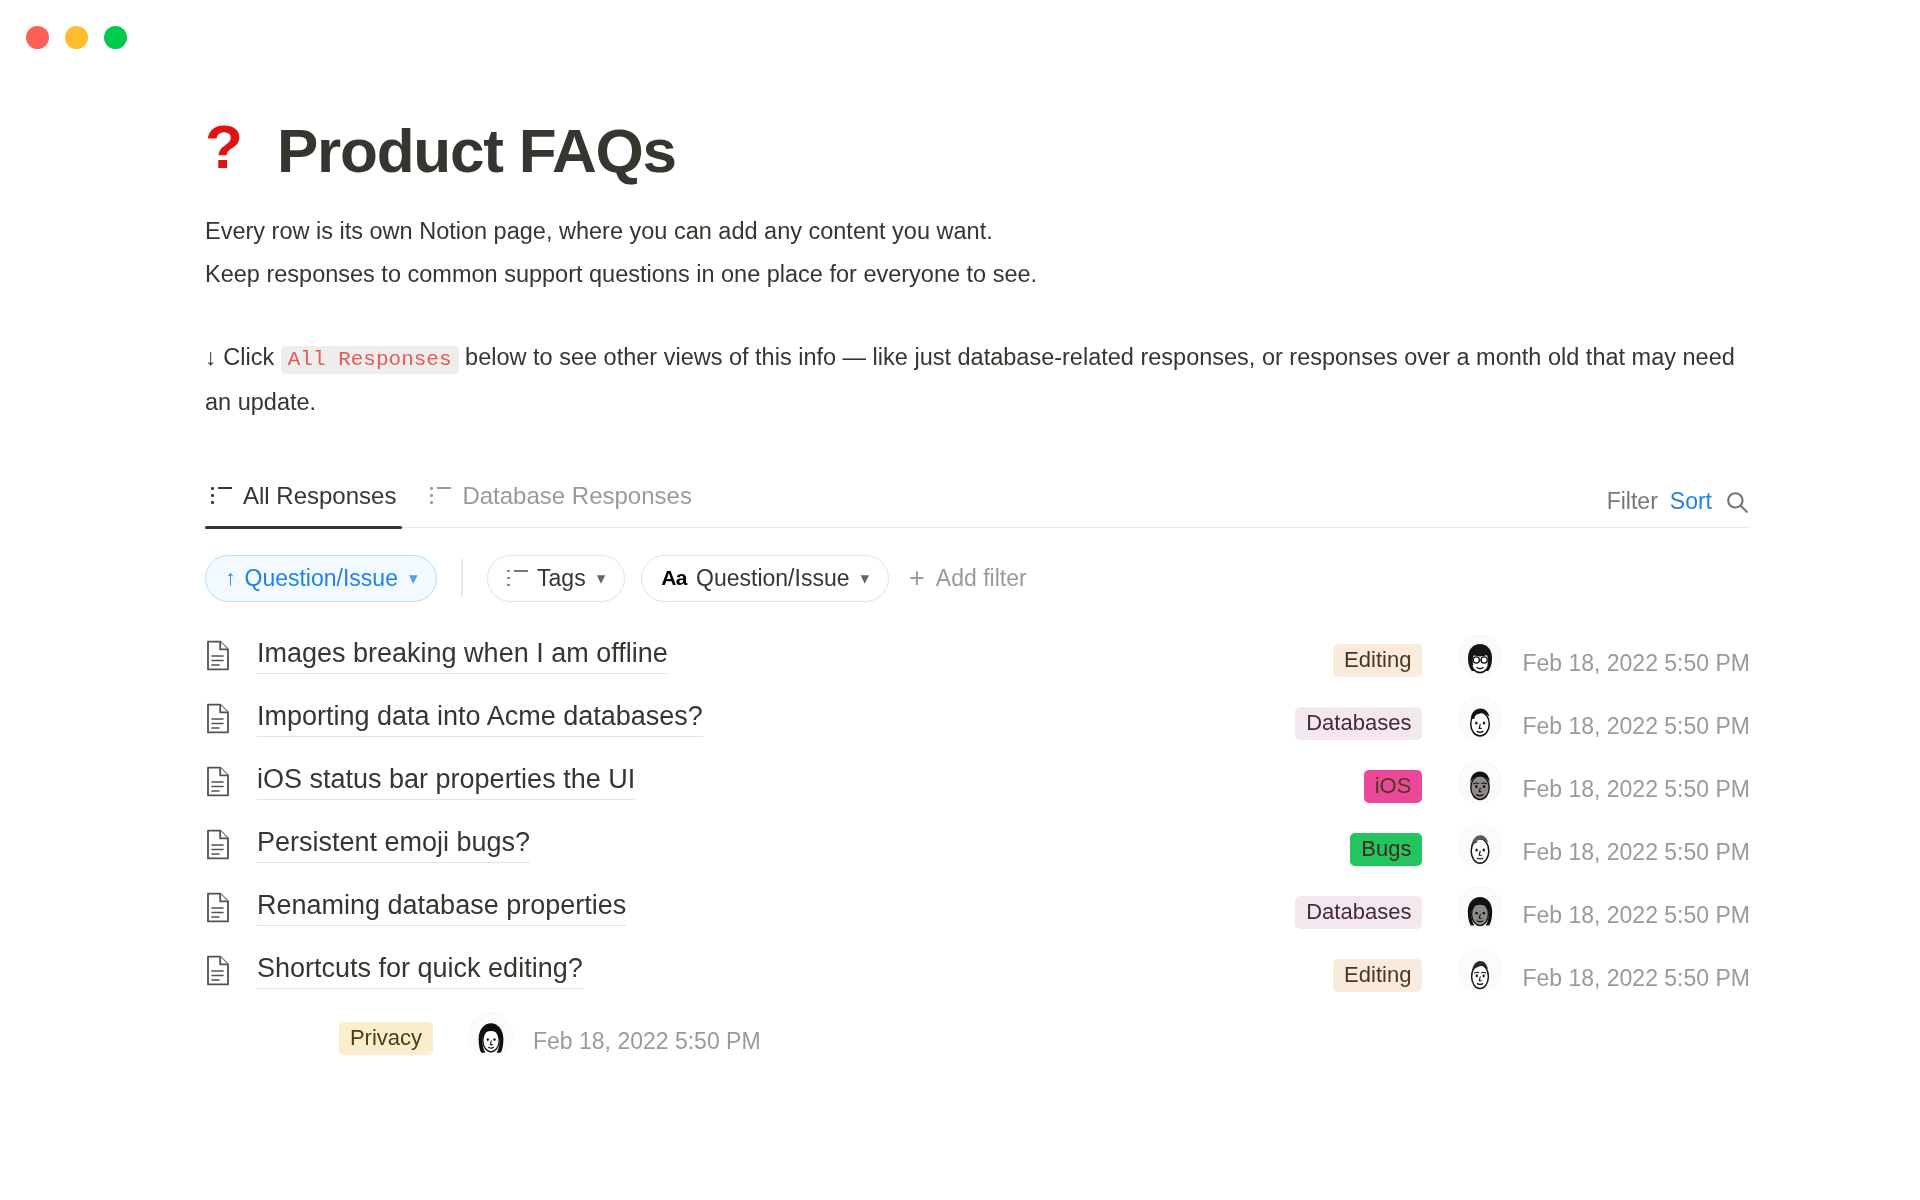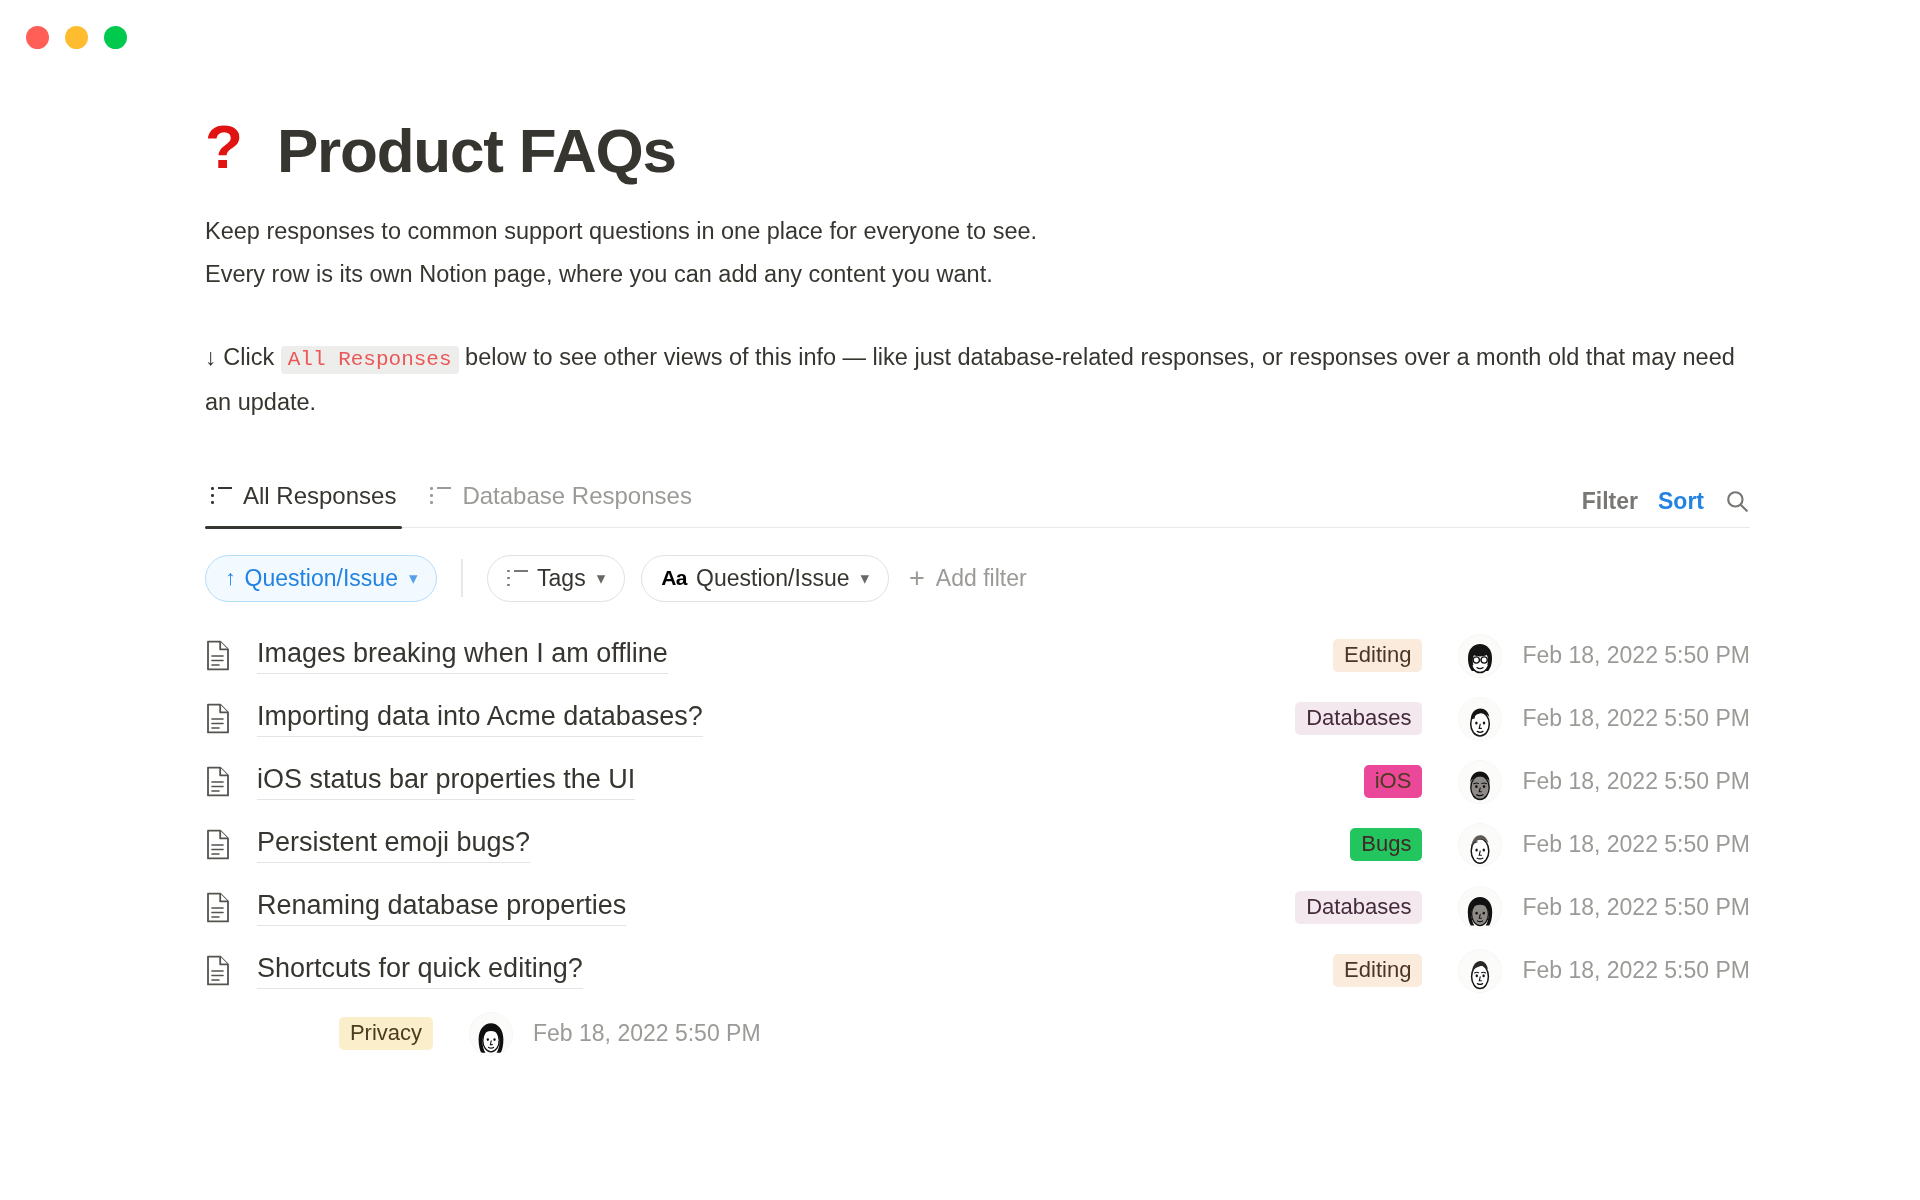--- a/index.html
+++ b/index.html
@@ -115,21 +115,21 @@
   .list-icon i:nth-child(2) { top: 7px; }
   .list-icon i:nth-child(3) { top: 14px; }
   .list-icon b {
     position: absolute; left: 0; width: 2.6px; height: 2.6px;
     background: currentColor; border-radius: 50%;
   }
   .list-icon b:nth-of-type(1) { top: 0; }
   .list-icon b:nth-of-type(2) { top: 7px; }
   .list-icon b:nth-of-type(3) { top: 14px; }
 
-  .viewtools { display: flex; align-items: flex-start; gap: 20px; padding-bottom: 12px; font-weight: bold; }
+  .viewtools { display: flex; align-items: flex-end; gap: 12px; padding-bottom: 12px; }
   .viewtool {
     font-size: 23px;
     color: #787774;
     cursor: pointer;
   }
   .viewtool.accent { color: #2383e2; }
   .search-btn { cursor: pointer; display: flex; align-items: center; }
 
   
   .chipbar {
@@ -186,21 +186,21 @@
   .row-title {
     font-size: 27px;
     color: #37352f;
     border-bottom: 1.8px solid #e4e4e2;
     padding-bottom: 4px;
     cursor: pointer;
     white-space: nowrap;
   }
   .row-right {
     display: flex;
-    align-items: center;
+    align-items: flex-end;
     flex: none;
   }
   .tag-cell {
     width: 250px;
     display: flex;
     justify-content: flex-end;
     padding-right: 22px;
   }
   .tag {
     font-size: 22px;
@@ -234,22 +234,22 @@
 </div>
 
 <div class="page">
 
   <div class="title-row">
     <span class="page-emoji">?</span>
     <h1 class="page-title">Product FAQs</h1>
   </div>
 
   <div class="desc">
+    <p>Every row is its own Notion page, where you can add any content you want.</p>
     <p>Keep responses to common support questions in one place for everyone to see.</p>
-    <p>Every row is its own Notion page, where you can add any content you want.</p>
     <div class="spacer"></div>
     <p><span>↓ Click </span><code class="inline-code">All Responses</code><span> below to see other views of this info — like just database-related responses, or responses over a month old that may need an update.</span></p>
   </div>
 
   <div class="viewbar">
     <div class="tabs">
 
       <div class="tab active">
         <span class="list-icon">
           <b></b>

